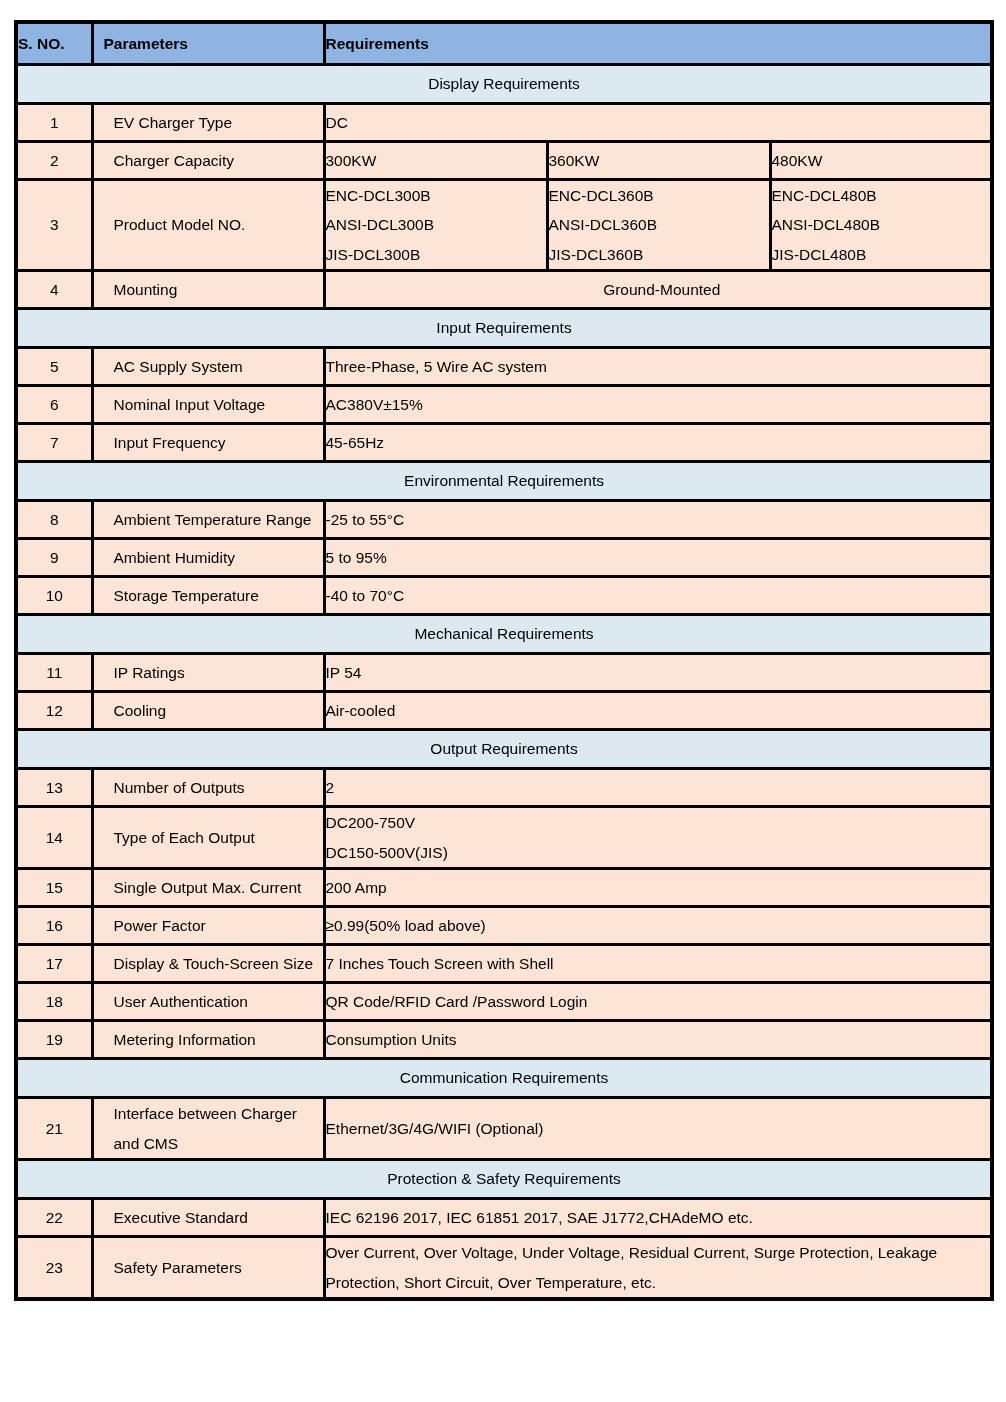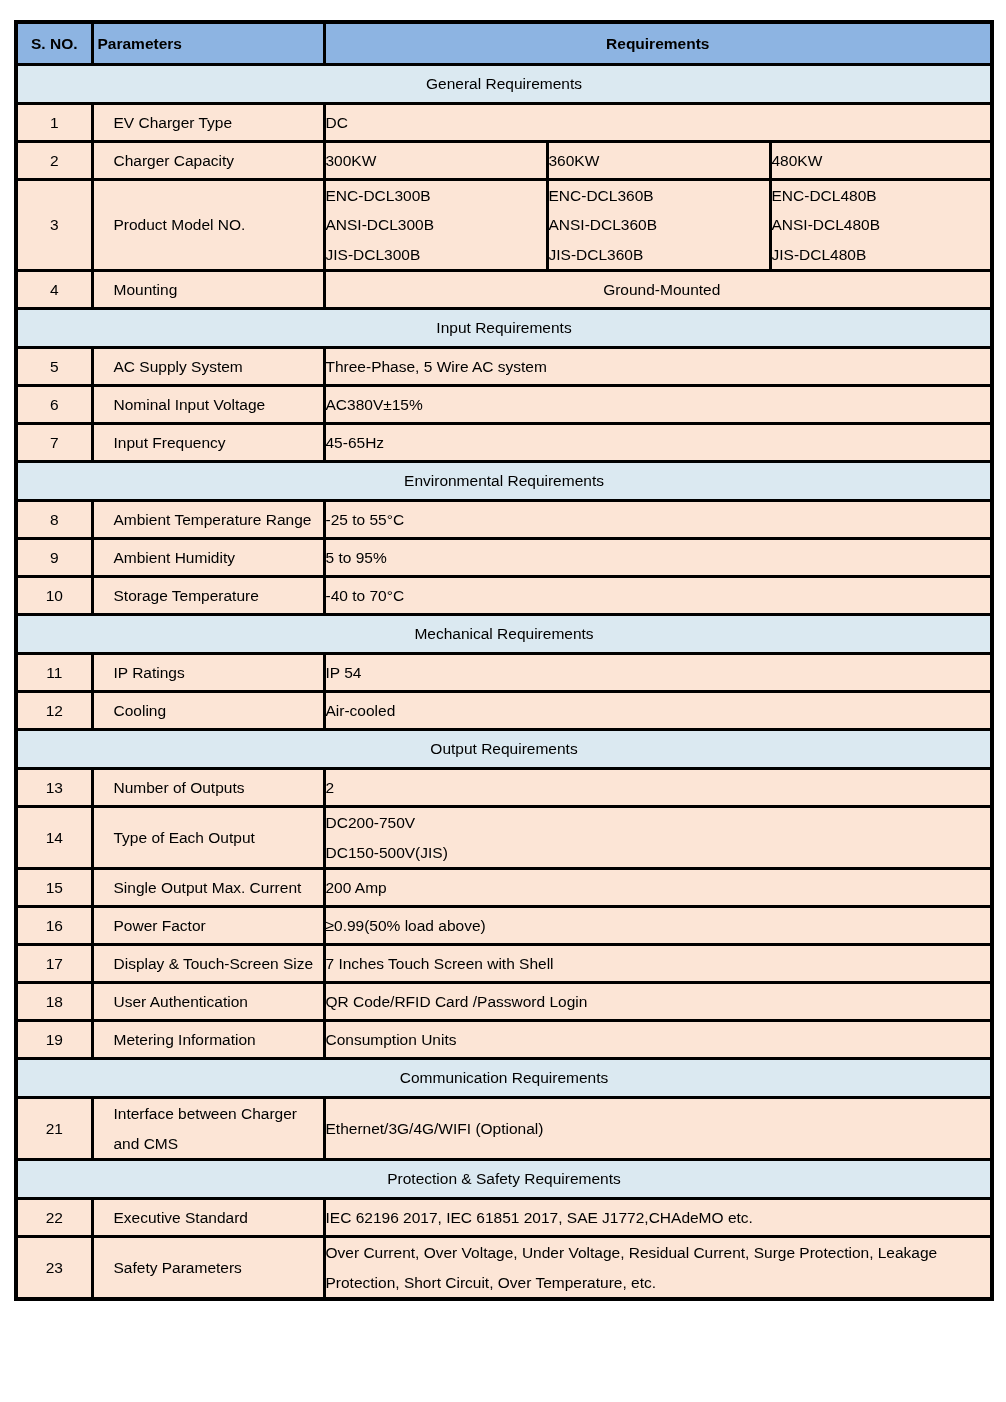--- a/index.html
+++ b/index.html
@@ -36,25 +36,25 @@
     color: #000000;
     padding: 0;
     vertical-align: middle;
     overflow: hidden;
   }
   
   tr.head th {
     background: #8DB4E2;
     height: 39px;
     font-weight: bold;
-    text-align: center;
+    text-align: left;
   }
   tr.head th.left {
     text-align: left;
-    padding-left: 4px;
+    padding-left: 10px;
   }
   
   tr.banner td {
     background: #DBE9F1;
     height: 36px;
     text-align: center;
     font-weight: normal;
   }
   
   tr.data td {
@@ -103,21 +103,21 @@
     </colgroup>
 
     <tbody>
         <tr class="head">
       <th>S. NO.</th>
       <th class="left">Parameters</th>
       <th colspan="3">Requirements</th>
     </tr>
 
     <tr class="banner">
-      <td colspan="5">General Requirements</td>
+      <td colspan="5">Display Requirements</td>
     </tr>
 
     <tr class="data">
       <td class="no">1</td>
       <td class="param">EV Charger Type</td>
       <td class="val" colspan="3">DC</td>
     </tr>
 
     <tr class="data">
       <td class="no">2</td>

